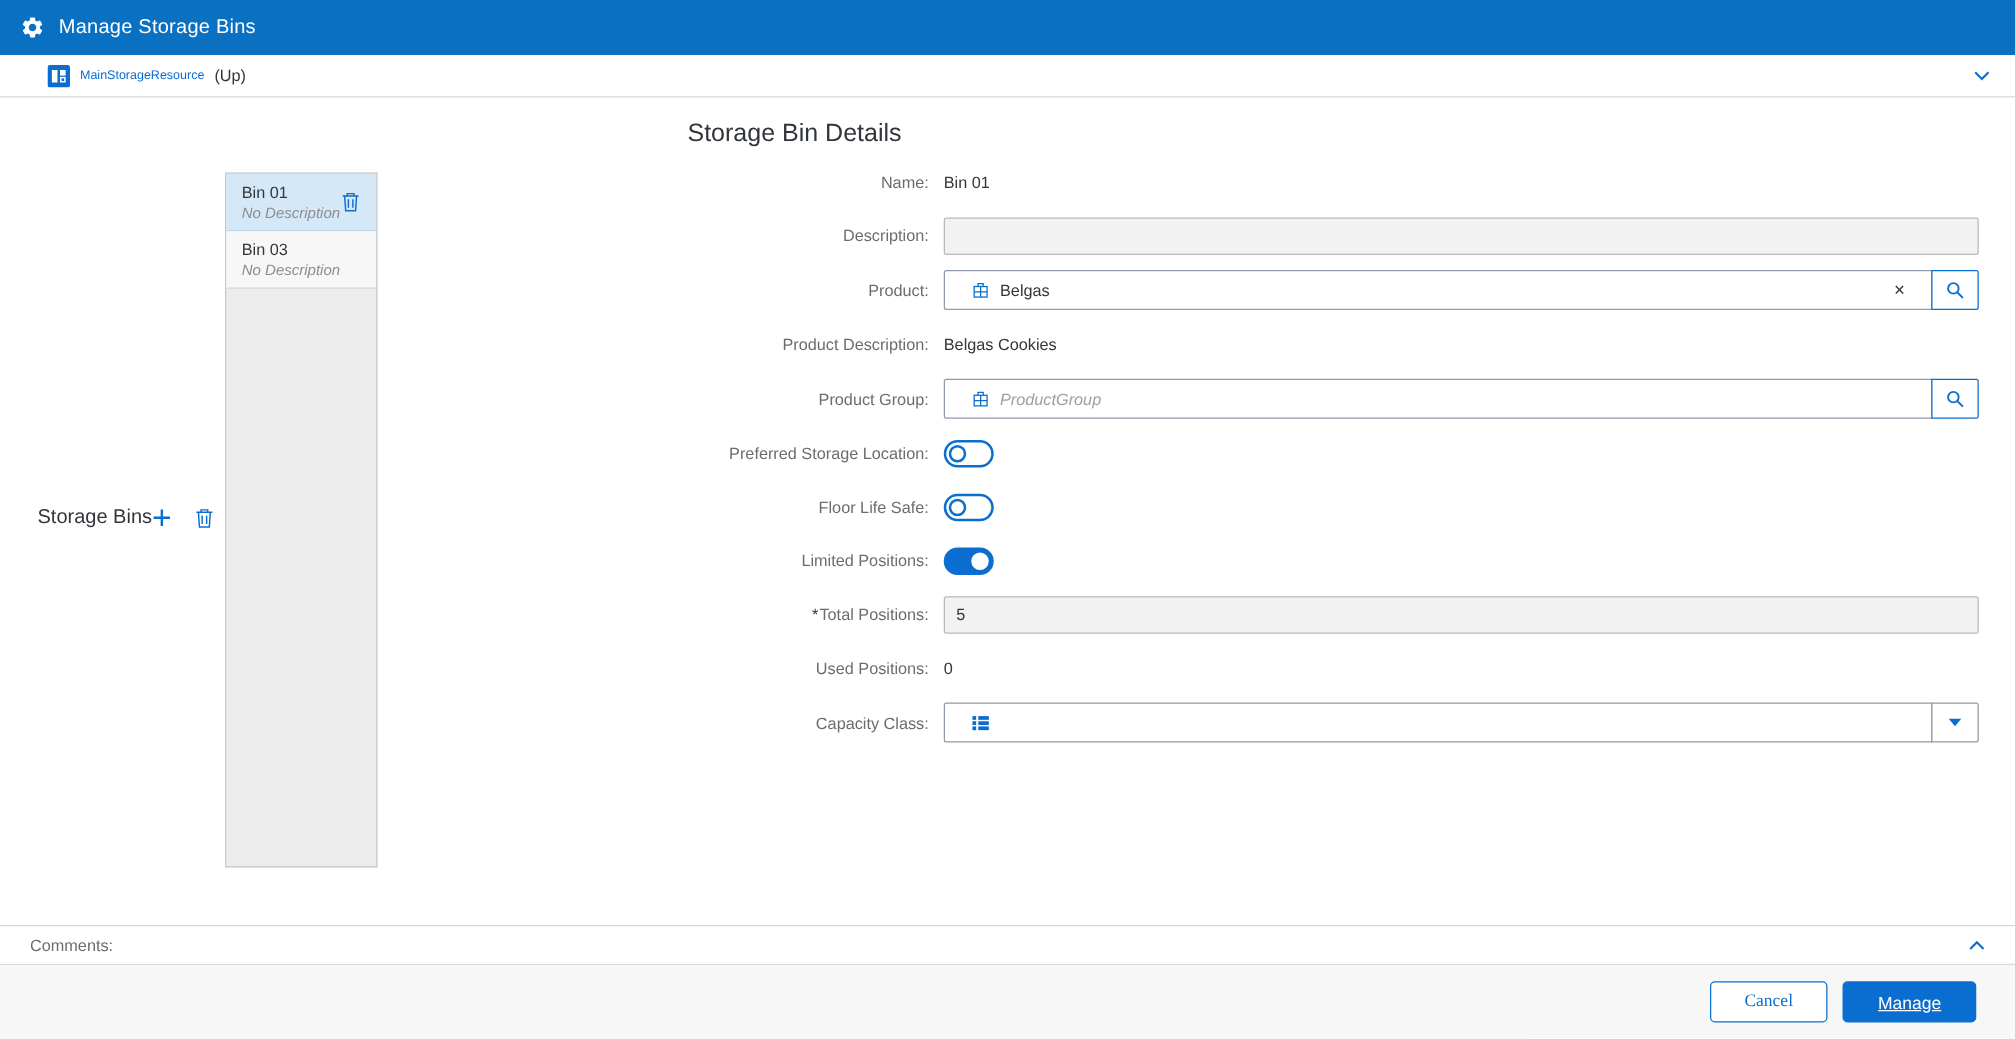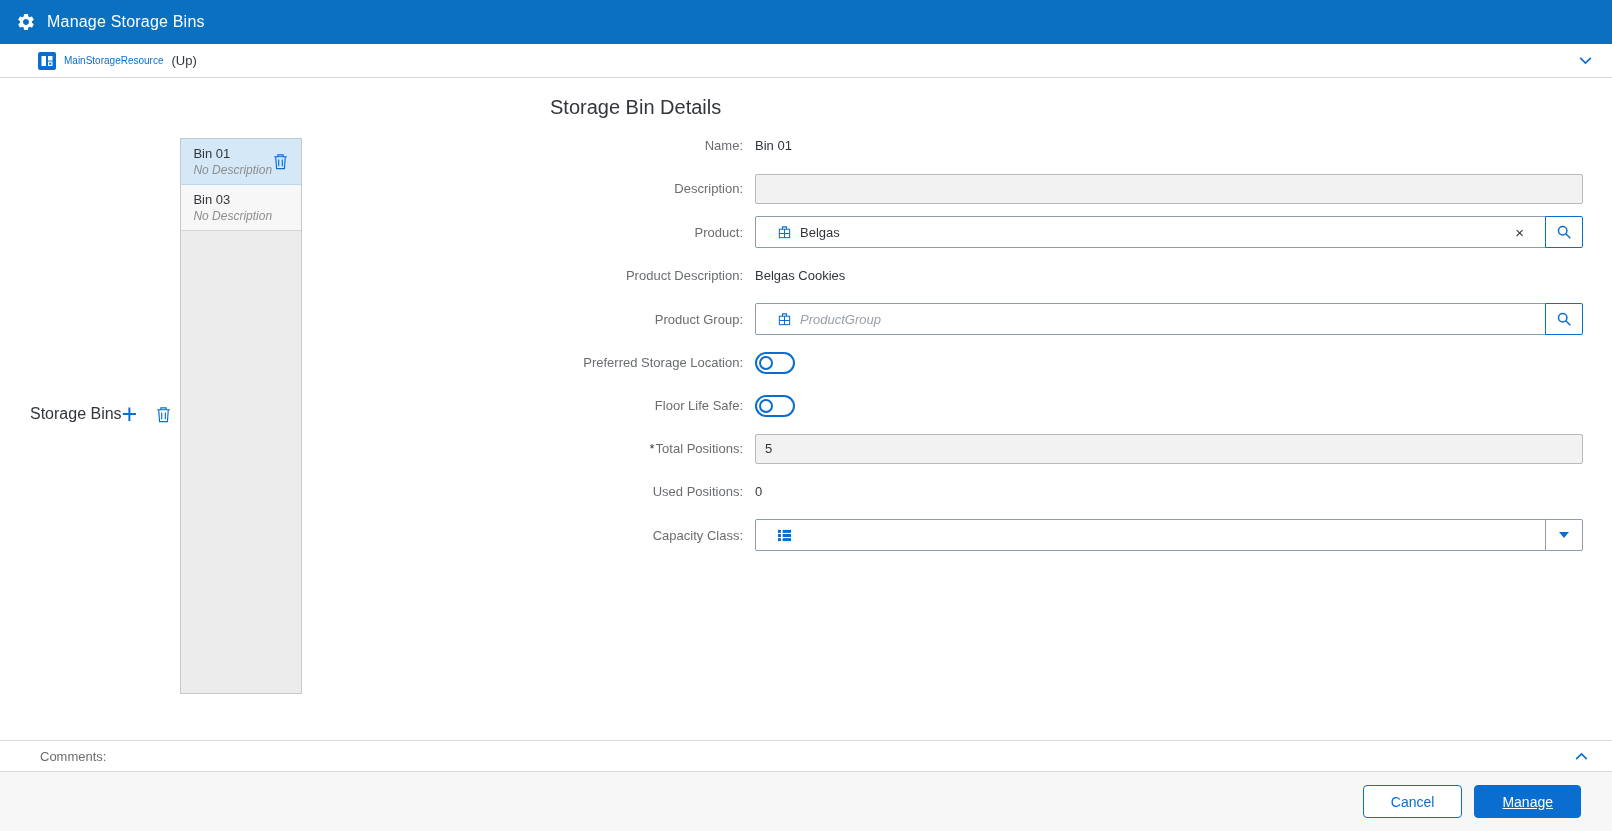--- a/index.html
+++ b/index.html
@@ -87,33 +87,33 @@
   .switch .knob {
     position:absolute; left:2px; top:2px; width:14px; height:14px; border-radius:50%;
     border:2px solid #0a6ed1; background:#fff;
   }
   .switch.on { background:#0a6ed1; }
   .switch.on .knob { left:auto; right:2px; border-color:#fff; background:#fff; }
 
   
   .comments-bar {
     height:32px; border-top:1px solid #d9d9d9; border-bottom:1px solid #d9d9d9;
-    display:flex; align-items:center; padding:0 22px 0 40px; color:#6a6d70; font-size:13px; background:#fff;
+    display:flex; align-items:center; padding:0 22px 0 24px; color:#6a6d70; font-size:13px; background:#fff;
   }
   .comments-bar .collapse { margin-left:auto; cursor:pointer; display:flex; align-items:center; }
 
   
   .footer {
     height:59px; background:#f7f7f7; display:flex; align-items:center;
     justify-content:flex-end; gap:12px; padding:0 31px;
   }
   .btn {
     height:33px; padding:0 27px; border-radius:4px; font-size:14px; font-family:inherit; cursor:pointer;
   }
-  .btn-cancel { background:#fff; border:1px solid #0a6ed1; color:#0a6ed1; }
+  .btn-cancel { background:#fff; border:1px solid #0a6ed1; color:#0a6ed1;font-family:Liberation Serif, serif; }
   .btn-primary { background:#0a6ed1; border:1px solid #0a6ed1; color:#fff;text-decoration:underline; }
 </style>
 </head>
 <body>
 
 <header class="topbar">
   <span style="display:flex">
     <svg viewBox="0 0 24 24" width="20" height="20" fill="#fff">
         <path d="M19.14 12.94c.04-.3.06-.61.06-.94 0-.32-.02-.64-.07-.94l2.03-1.58c.18-.14.23-.41.12-.61l-1.92-3.32c-.12-.22-.37-.29-.59-.22l-2.39.96c-.5-.38-1.03-.7-1.62-.94l-.36-2.54c-.04-.24-.24-.41-.48-.41h-3.84c-.24 0-.43.17-.47.41l-.36 2.54c-.59.24-1.13.57-1.62.94l-2.39-.96c-.22-.08-.47 0-.59.22L2.74 8.87c-.12.21-.08.47.12.61l2.03 1.58c-.05.3-.09.63-.09.94s.02.64.07.94l-2.03 1.58c-.18.14-.23.41-.12.61l1.92 3.32c.12.22.37.29.59.22l2.39-.96c.5.38 1.03.7 1.62.94l.36 2.54c.05.24.24.41.48.41h3.84c.24 0 .44-.17.47-.41l.36-2.54c.59-.24 1.13-.56 1.62-.94l2.39.96c.22.08.47 0 .59-.22l1.92-3.32c.12-.22.07-.47-.12-.61l-2.01-1.58zM12 15.6c-1.98 0-3.6-1.62-3.6-3.6s1.62-3.6 3.6-3.6 3.6 1.62 3.6 3.6-1.62 3.6-3.6 3.6z"></path>
       </svg>
@@ -264,20 +264,28 @@
 
     <div class="form-row">
       <span class="form-label">Floor Life Safe:</span>
       <span class="form-field">
         <span class="switch">
             <span class="knob"></span>
           </span>
       </span>
     </div>
 
+    <div class="form-row">
+      <span class="form-label">Limited Positions:</span>
+      <span class="form-field">
+        <span class="switch on">
+            <span class="knob"></span>
+          </span>
+      </span>
+    </div>
 
     <div class="form-row">
       <span class="form-label"><span class="required">*</span><span>Total Positions:</span></span>
       <span class="form-field">
         <input class="text-input" type="text" value="5" style="">
       </span>
     </div>
 
     <div class="form-row">
       <span class="form-label">Used Positions:</span>

